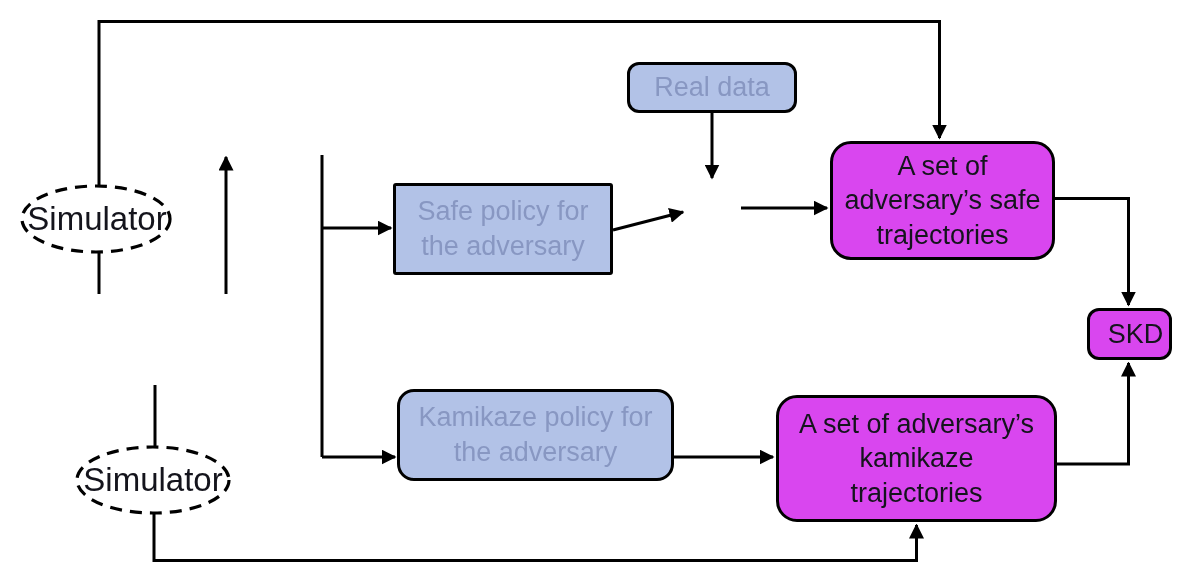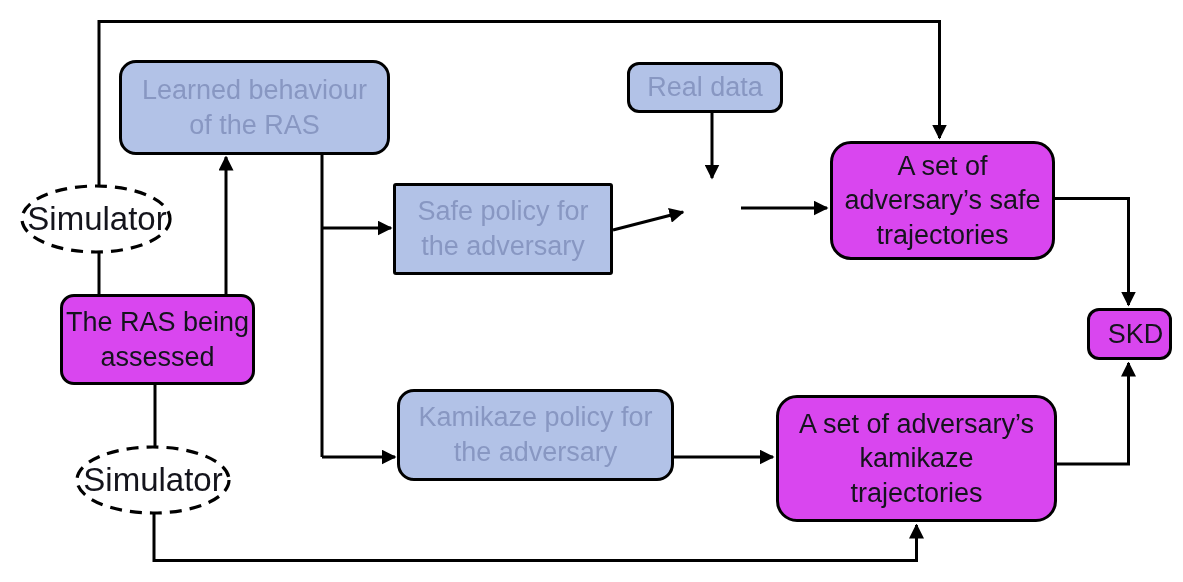--- a/index.html
+++ b/index.html
@@ -51,21 +51,21 @@
     display: flex;
     align-items: center;
     justify-content: center;
     text-align: left;
     color: #14141c;
     font-size: 33px;
     background: transparent;
   }
   
   #node-learned      { left: 119px; top: 60px;  width: 271px; height: 95px;  border-radius: 17px; }
-  #node-realdata     { left: 627px; top: 62px;  width: 156px; height: 51px;  border-radius: 12px; }
+  #node-realdata     { left: 627px; top: 62px;  width: 170px; height: 51px;  border-radius: 12px; }
   #node-safepolicy   { left: 393px; top: 183px; width: 220px; height: 92px;  border-radius: 3px; }
   #node-kamipolicy   { left: 397px; top: 389px; width: 277px; height: 92px;  border-radius: 17px; }
   #node-safetraj     { left: 830px; top: 141px; width: 225px; height: 119px; border-radius: 21px; }
   #node-kamitraj     { left: 776px; top: 395px; width: 281px; height: 127px; border-radius: 21px; }
   #node-ras          { left: 60px;  top: 294px; width: 195px; height: 91px;  border-radius: 14px; }
   #node-skd          { left: 1087px;top: 308px; width: 85px;  height: 52px;  border-radius: 12px; padding-left: 12px; }
   #node-or {
     left: 687px; top: 181px; width: 54px; height: 54px;
     border-radius: 50%;
     font-size: 25px;
@@ -112,41 +112,37 @@
     <path d="M 1057 464 L 1128.5 464 L 1128.5 363" stroke="#000" stroke-width="3" fill="none" marker-end="url(#arrow)"></path>
 
     <path d="M 155 385 L 155 447" stroke="#000" stroke-width="3" fill="none"></path>
 
     <path d="M 154 514 L 154 560.5 L 916.5 560.5 L 916.5 525" stroke="#000" stroke-width="3" fill="none" marker-end="url(#arrow)"></path>
 
     <ellipse cx="96" cy="219" rx="74" ry="33" fill="#ffffff" stroke="#000000" stroke-width="3.2" stroke-dasharray="12 8"></ellipse>
     <ellipse cx="153" cy="480" rx="76" ry="33" fill="#ffffff" stroke="#000000" stroke-width="3.2" stroke-dasharray="12 8"></ellipse>
   </svg>
 
-  <div id="node-learned" class="node blue label-27">Learned behaviour
-of the RAS</div>
 
   <div id="node-realdata" class="node blue label-27">Real data</div>
 
   <div id="node-safepolicy" class="node blue label-27">Safe policy for
 the adversary</div>
 
   <div id="node-kamipolicy" class="node blue label-27">Kamikaze policy for
 the adversary</div>
 
   <div id="node-safetraj" class="node white label-27">A set of
 adversary’s safe
 trajectories</div>
 
   <div id="node-kamitraj" class="node white label-27">A set of adversary’s
 kamikaze
 trajectories</div>
 
-  <div id="node-ras" class="node white label-27">The RAS being
-assessed</div>
 
   <div id="node-skd" class="node white label-27">SKD</div>
 
 
   <div id="sim-top-label" class="ellipse-label">Simulator</div>
 
   <div id="sim-bottom-label" class="ellipse-label">Simulator</div>
 
 </div>
 

